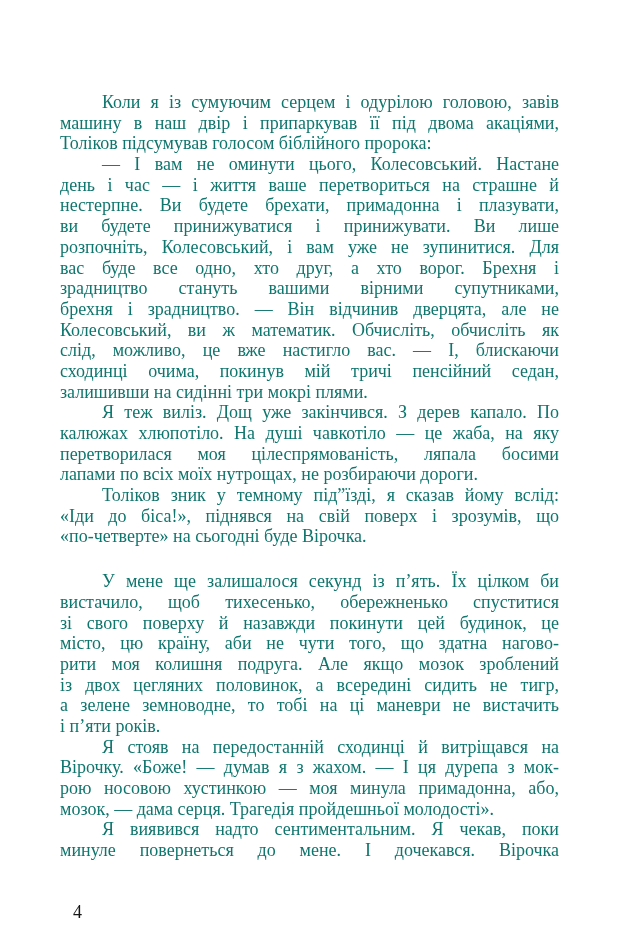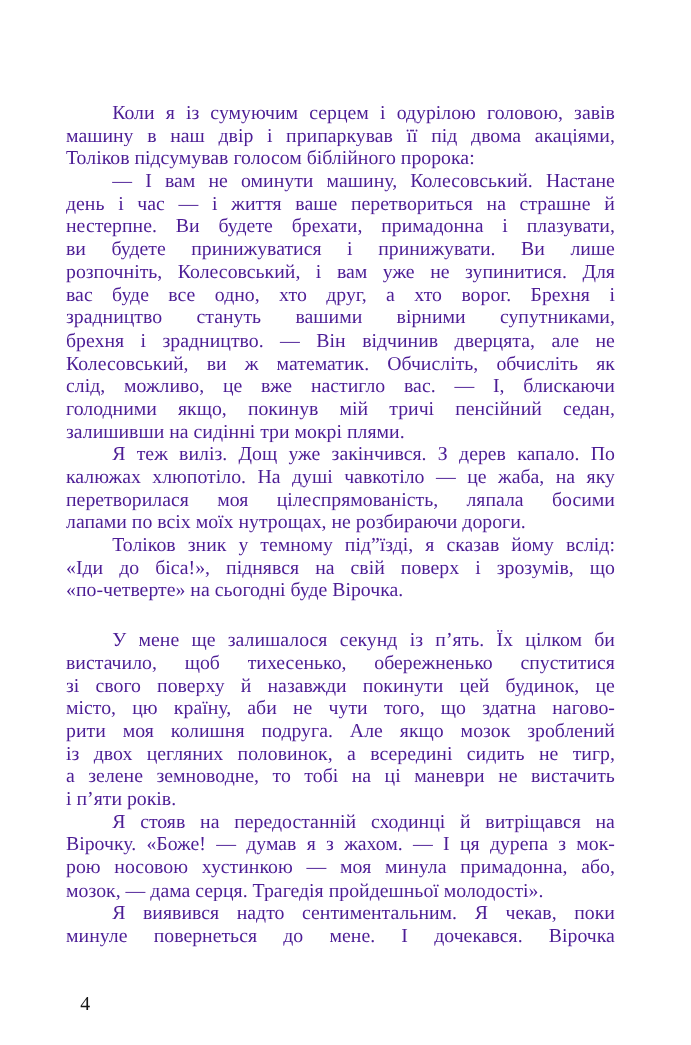--- a/index.html
+++ b/index.html
@@ -39,38 +39,38 @@
     left: 73px;
     top: 902px;
     font-size: 18px;
     color: #161616;
   }
 </style>
 </head>
 <body>
 
 <div class="page" style="background: rgb(255, 255, 255);">
-  <div class="text-block" style="color: #4c1d95;">
+  <div class="text-block" style="color: #0f766e;">
       <div class="para">
         <div class="line first">Коли я із сумуючим серцем і одурілою головою, завів</div>
         <div class="line">машину в наш двір і припаркував її під двома акаціями,</div>
         <div class="line last">Толіков підсумував голосом біблійного пророка:</div>
       </div>
       <div class="para">
-        <div class="line first">— І вам не оминути машину, Колесовський. Настане</div>
+        <div class="line first">— І вам не оминути цього, Колесовський. Настане</div>
         <div class="line">день і час — і життя ваше перетвориться на страшне й</div>
         <div class="line">нестерпне. Ви будете брехати, примадонна і плазувати,</div>
         <div class="line">ви будете принижуватися і принижувати. Ви лише</div>
         <div class="line">розпочніть, Колесовський, і вам уже не зупинитися. Для</div>
         <div class="line">вас буде все одно, хто друг, а хто ворог. Брехня і</div>
         <div class="line">зрадництво стануть вашими вірними супутниками,</div>
         <div class="line">брехня і зрадництво. — Він відчинив дверцята, але не</div>
         <div class="line">Колесовський, ви ж математик. Обчисліть, обчисліть як</div>
         <div class="line">слід, можливо, це вже настигло вас. — І, блискаючи</div>
-        <div class="line">голодними якщо, покинув мій тричі пенсійний седан,</div>
+        <div class="line">сходинці очима, покинув мій тричі пенсійний седан,</div>
         <div class="line last">залишивши на сидінні три мокрі плями.</div>
       </div>
       <div class="para">
         <div class="line first">Я теж виліз. Дощ уже закінчився. З дерев капало. По</div>
         <div class="line">калюжах хлюпотіло. На душі чавкотіло — це жаба, на яку</div>
         <div class="line">перетворилася моя цілеспрямованість, ляпала босими</div>
         <div class="line last">лапами по всіх моїх нутрощах, не розбираючи дороги.</div>
       </div>
       <div class="para">
         <div class="line first">Толіков зник у темному під”їзді, я сказав йому вслід:</div>

